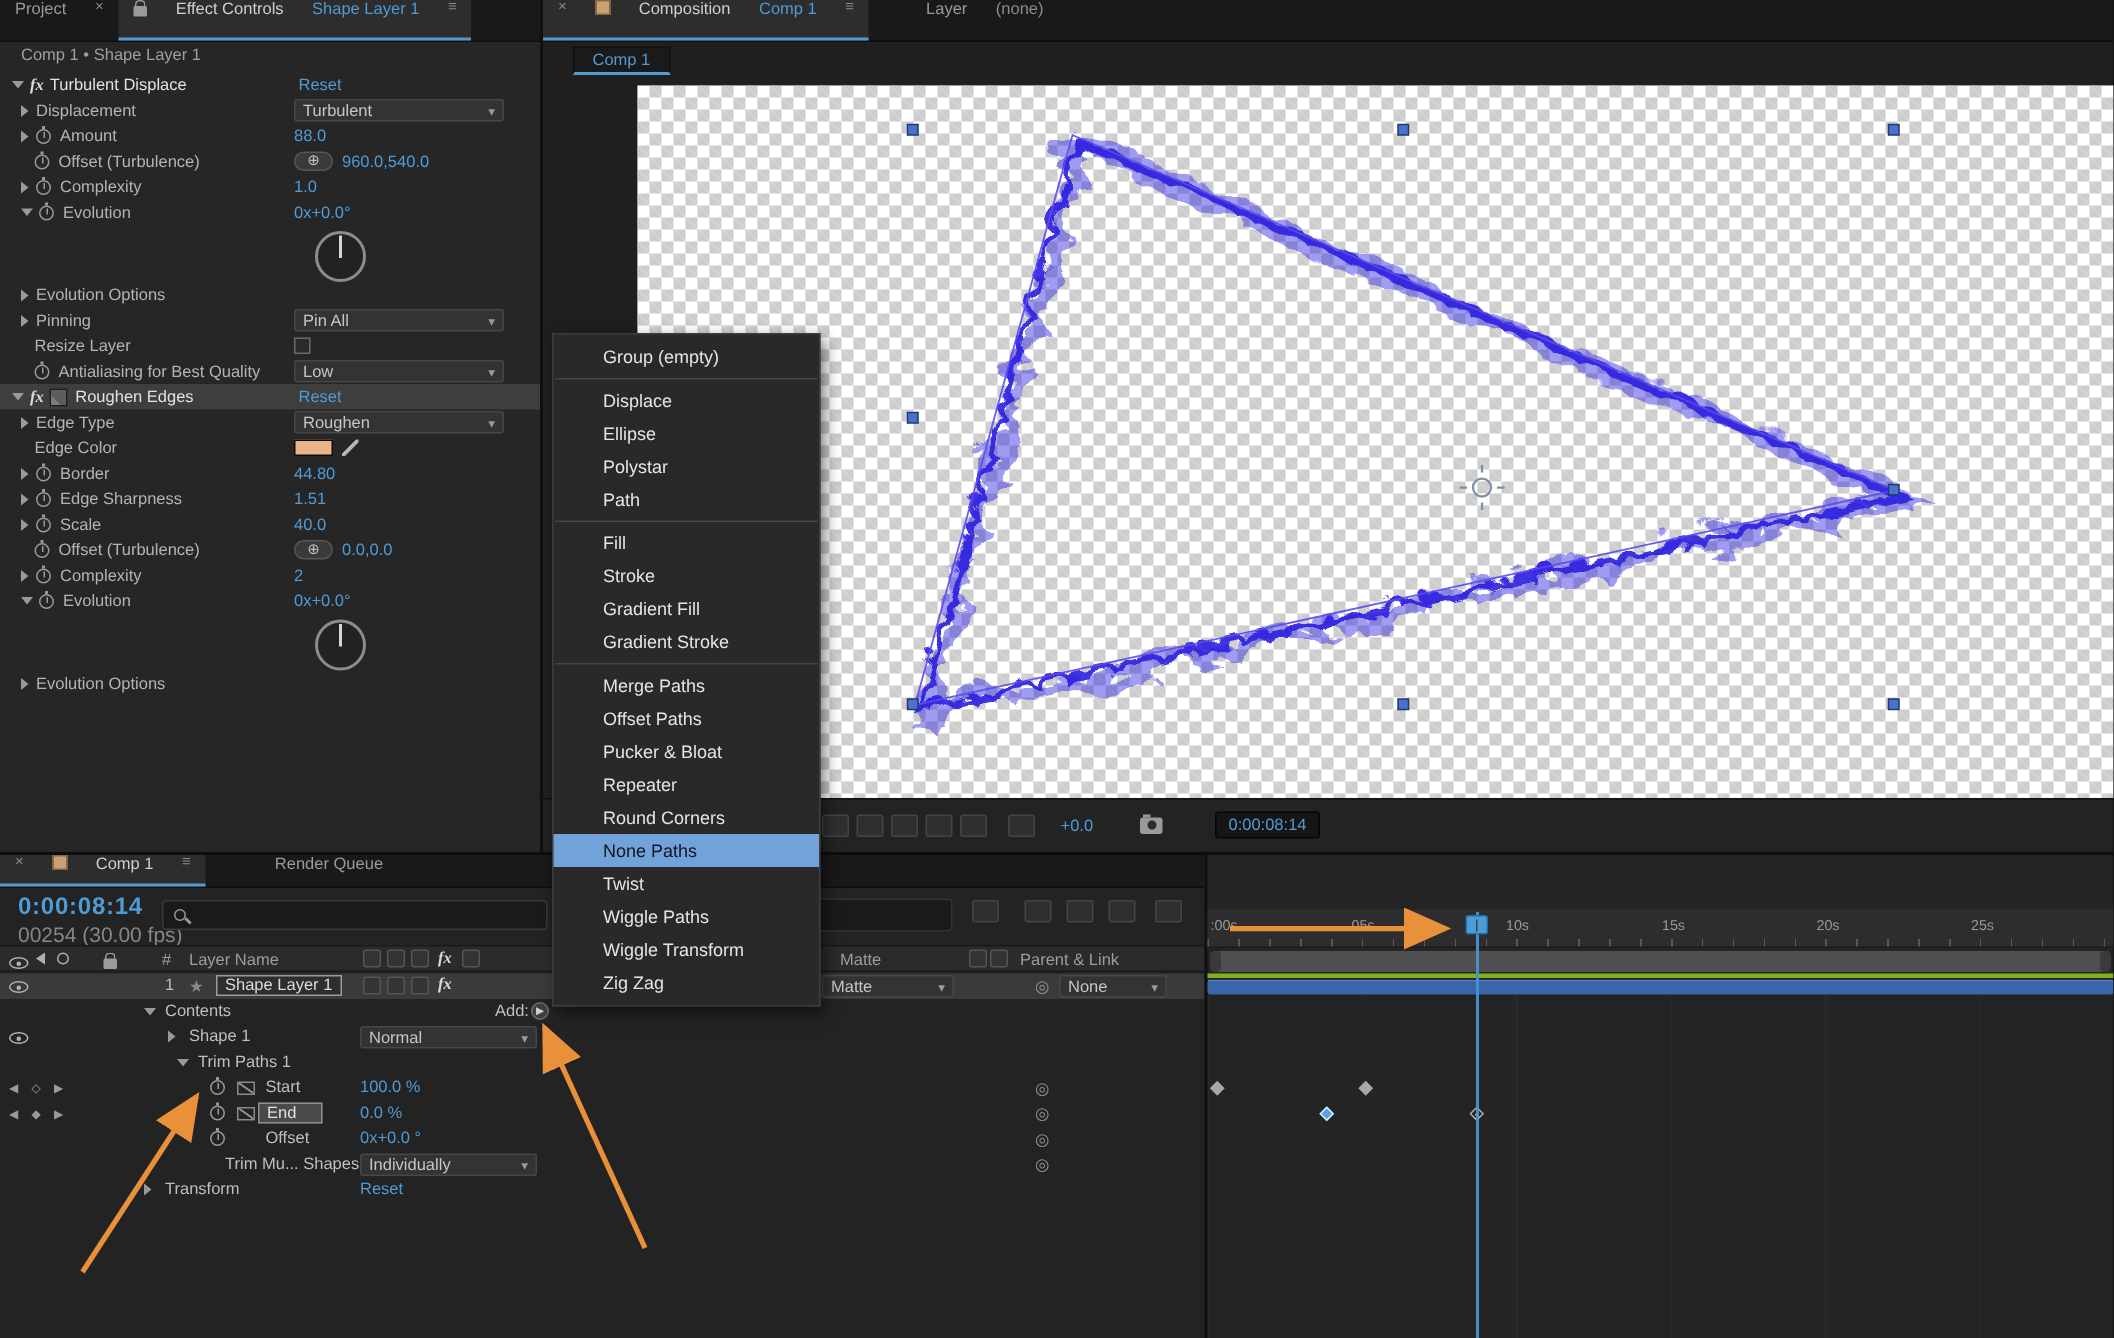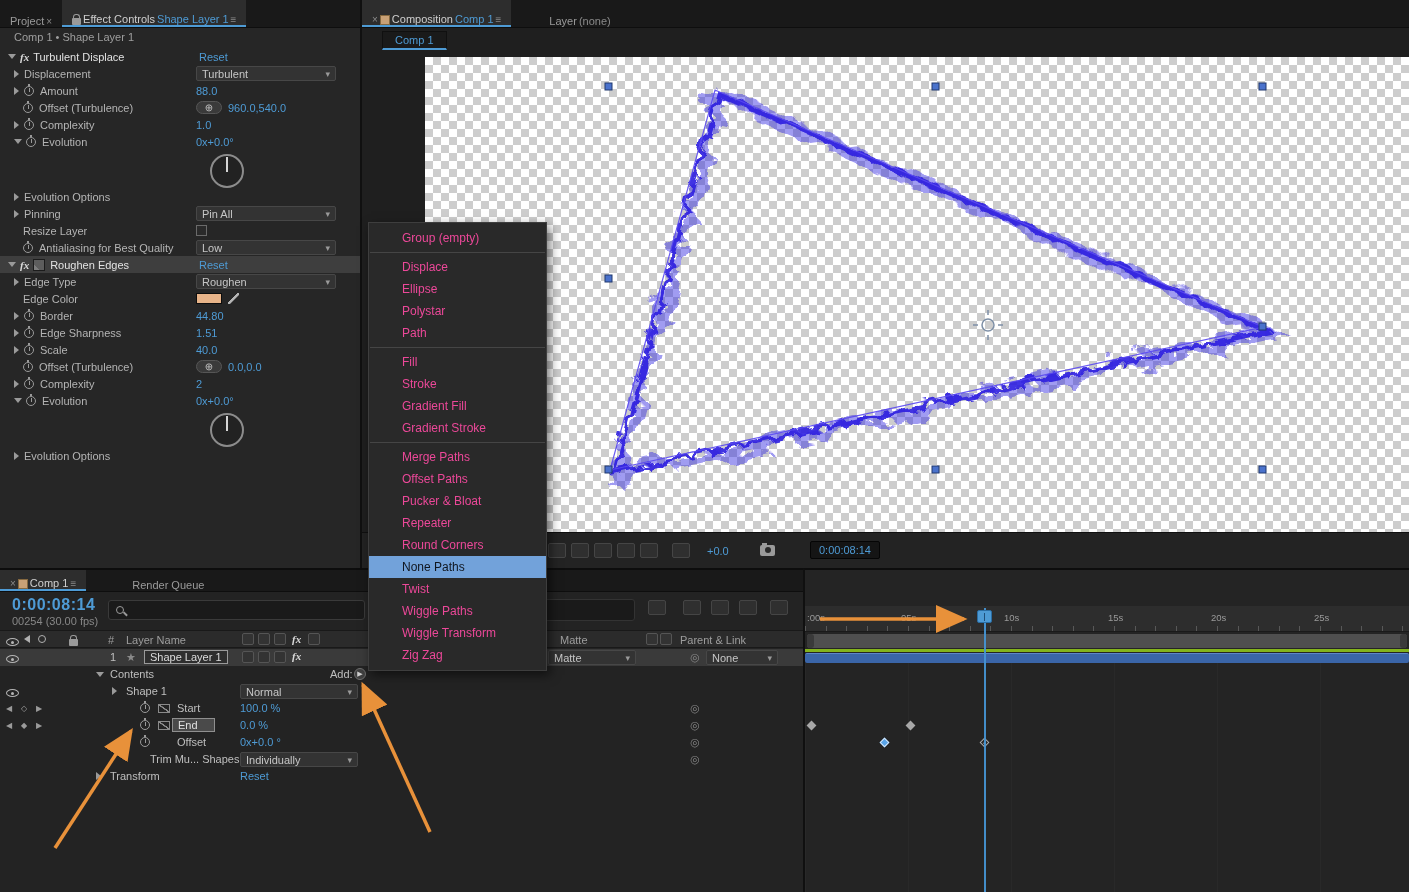--- a/index.html
+++ b/index.html
@@ -10,21 +10,21 @@
     font-family:"Liberation Sans", sans-serif; font-size:11px;
   }
   .abs { position:absolute; }
   .bv { color:#4e9bd5; }
   .dim { color:#8a8a8a; }
   .dis { color:#6e6e6e; }
 
   
   .tabs { position:absolute; left:0; top:0; right:0; height:28px; background:#191919; display:flex; align-items:stretch; border-bottom:1px solid #0e0e0e; }
   .tabs.small { height:22px; }
-  .tab { display:flex; align-items:flex-end; gap:2px; padding:0 10px; color:#9a9a9a; white-space:nowrap; }
+  .tab { display:flex; align-items:flex-start; gap:19px; padding:0 10px; color:#9a9a9a; white-space:nowrap; }
   .tab.active { background:#2d2d2d; color:#cfcfcf; border-bottom:2px solid #4e9bd5; }
   .g { font-size:10px; line-height:1; }
 
   
   .lock { width:9px; height:7px; background:#9a9a9a; display:inline-block; position:relative; border-radius:1px; margin-top:4px; }
   .lock::before { content:""; position:absolute; left:1px; top:-4px; width:5px; height:4px; border:1.5px solid #9a9a9a; border-bottom:none; border-radius:3px 3px 0 0; }
   .pnl { width:10px; height:10px; background:#c9a176; border:1px solid #85683f; display:inline-block; }
   .tw { width:0; height:0; display:inline-block; flex:none; }
   .tw.r { border-left:5px solid #9a9a9a; border-top:4px solid transparent; border-bottom:4px solid transparent; margin-right:5px; }
   .tw.d { border-top:5px solid #9a9a9a; border-left:4px solid transparent; border-right:4px solid transparent; margin-right:4px; }
@@ -78,21 +78,21 @@
     background-image:linear-gradient(45deg,#cdcdcd 25%,transparent 25%,transparent 75%,#cdcdcd 75%),
                      linear-gradient(45deg,#cdcdcd 25%,transparent 25%,transparent 75%,#cdcdcd 75%);
     background-size:16px 16px; background-position:0 0, 8px 8px; }
   #comp .ctools { position:absolute; left:0; top:532px; right:0; height:36px; background:#232323; border-top:1px solid #101010; }
   .cbox { width:18px; height:15px; background:#2f2f2f; border:1px solid #454545; border-radius:2px; display:inline-block; }
   .tcbox { background:#151515; border:1px solid #050505; border-radius:2px; color:#4e9bd5; padding:2px 8px; }
 
   
   #tlL { position:absolute; left:0; top:568px; width:803px; height:324px; background:#232323; border-top:2px solid #0d0d0d; }
   #tlL .tc { position:absolute; left:12px; top:26px; font-size:16px; font-weight:bold; color:#4e9bd5; letter-spacing:0.5px; }
-  #tlL .fi { position:absolute; left:12px; top:45px; font-size:11px; color:#878787; }
+  #tlL .fi { position:absolute; left:12px; top:45px; font-size:14px; color:#878787; }
   #tlL .search { position:absolute; left:108px; top:30px; width:257px; height:20px; background:#1a1a1a; border:1px solid #3a3a3a; border-radius:3px; display:flex; align-items:center; padding:0 7px; gap:6px; }
   #tlL .wideband { position:absolute; left:395px; top:29px; width:240px; height:22px; background:#1a1a1a; border:1px solid #333; border-radius:3px; }
   .colhead { position:absolute; left:0; top:60px; right:0; height:18px; background:#2b2b2b; border-top:1px solid #191919; border-bottom:1px solid #191919; color:#9d9d9d; }
   .tl-rows { position:absolute; left:0; top:79px; right:0; }
   .trow { height:17px; position:relative; }
   .trow.sel { background:#3a3a3a; }
   .namebox { position:absolute; border:1px solid #9a9a9a; background:#2e2e2e; height:14px; display:flex; align-items:center; padding:0 5px; color:#dcdcdc; }
   .endbox { background:#4a4a4a; border:1px solid #8f8f8f; height:14px; display:inline-flex; align-items:center; padding:0 16px 0 5px; color:#e0e0e0; }
   .ddt { position:absolute; top:1px; height:15px; background:#333; border:1px solid #474747; border-radius:2px; color:#c6c6c6; display:flex; align-items:center; padding:0 5px; }
   .ddt .cap { flex:1; overflow:hidden; white-space:nowrap; }
@@ -117,21 +117,21 @@
   .kfd.solid { background:#a8a8a8; }
   .kfd.selblue { background:#57a3e8; border:1px solid #d9e8f9; }
   .kfd.hollow { background:#262626; border:1px solid #ababab; }
   .kfd.hollow::after { content:""; position:absolute; left:2px; top:2px; width:2px; height:2px; background:#ababab; }
   .phline { position:absolute; width:2px; background:#4694d2; opacity:0.95; }
   .phhandle { position:absolute; width:15px; height:13px; background:#4e9bd5; border-radius:2px; border:1px solid #2a6da3; }
   .phhandle::after { content:""; position:absolute; left:6px; top:2px; width:1px; height:8px; background:#1f4f79; }
 
   
   #shape-menu { position:absolute; left:368px; top:222px; width:179px; background:#292929; border:1px solid #3e3e3e; padding:4px 0; z-index:60; box-shadow:3px 4px 10px rgba(0,0,0,0.55); }
-  .mi { height:22px; line-height:22px; padding-left:33px; font-size:12px; color:#ec4899; white-space:nowrap; }
+  .mi { height:22px; line-height:22px; padding-left:33px; font-size:12px; color:#e5e5e5; white-space:nowrap; }
   .mi.hl { background:#72a2da; color:#10161f; }
   .msep { height:1px; background:#454545; margin:3px 1px; }
 
   #annotations { position:absolute; left:0; top:0; z-index:70; pointer-events:none; }
 </style>
 </head>
 <body>
 
 <div id="app">
 
@@ -436,20 +436,24 @@
       <div class="trow">
         <span class="eye abs" style="left:6px;top:4px"></span>
         <span class="tw r abs" style="left:112px;top:4px"></span>
         <span class="abs" style="left:126px;top:2px">Shape 1</span>
         <span class="ddt" style="left:240px;width:118px">
             <span class="cap">Normal</span>
             <span class="car">▾</span>
           </span>
       </div>
 
+      <div class="trow">
+        <span class="tw d abs" style="left:118px;top:6px"></span>
+        <span class="abs" style="left:132px;top:2px">Trim Paths 1</span>
+      </div>
 
       <div class="trow">
         <span class="kfg abs" style="left:6px;top:4px">◀</span>
         <span class="kfg abs" style="left:21px;top:4px">◇</span>
         <span class="kfg abs" style="left:36px;top:4px">▶</span>
         <span class="sw abs" style="left:140px;top:3px"></span>
         <span class="i-graph abs" style="left:158px;top:4px"></span>
         <span class="abs" style="left:177px;top:2px">Start</span>
         <span class="abs bv" style="left:240px;top:2px">100.0 %</span>
         <span class="abs dim" style="left:690px;top:2px">◎</span>

